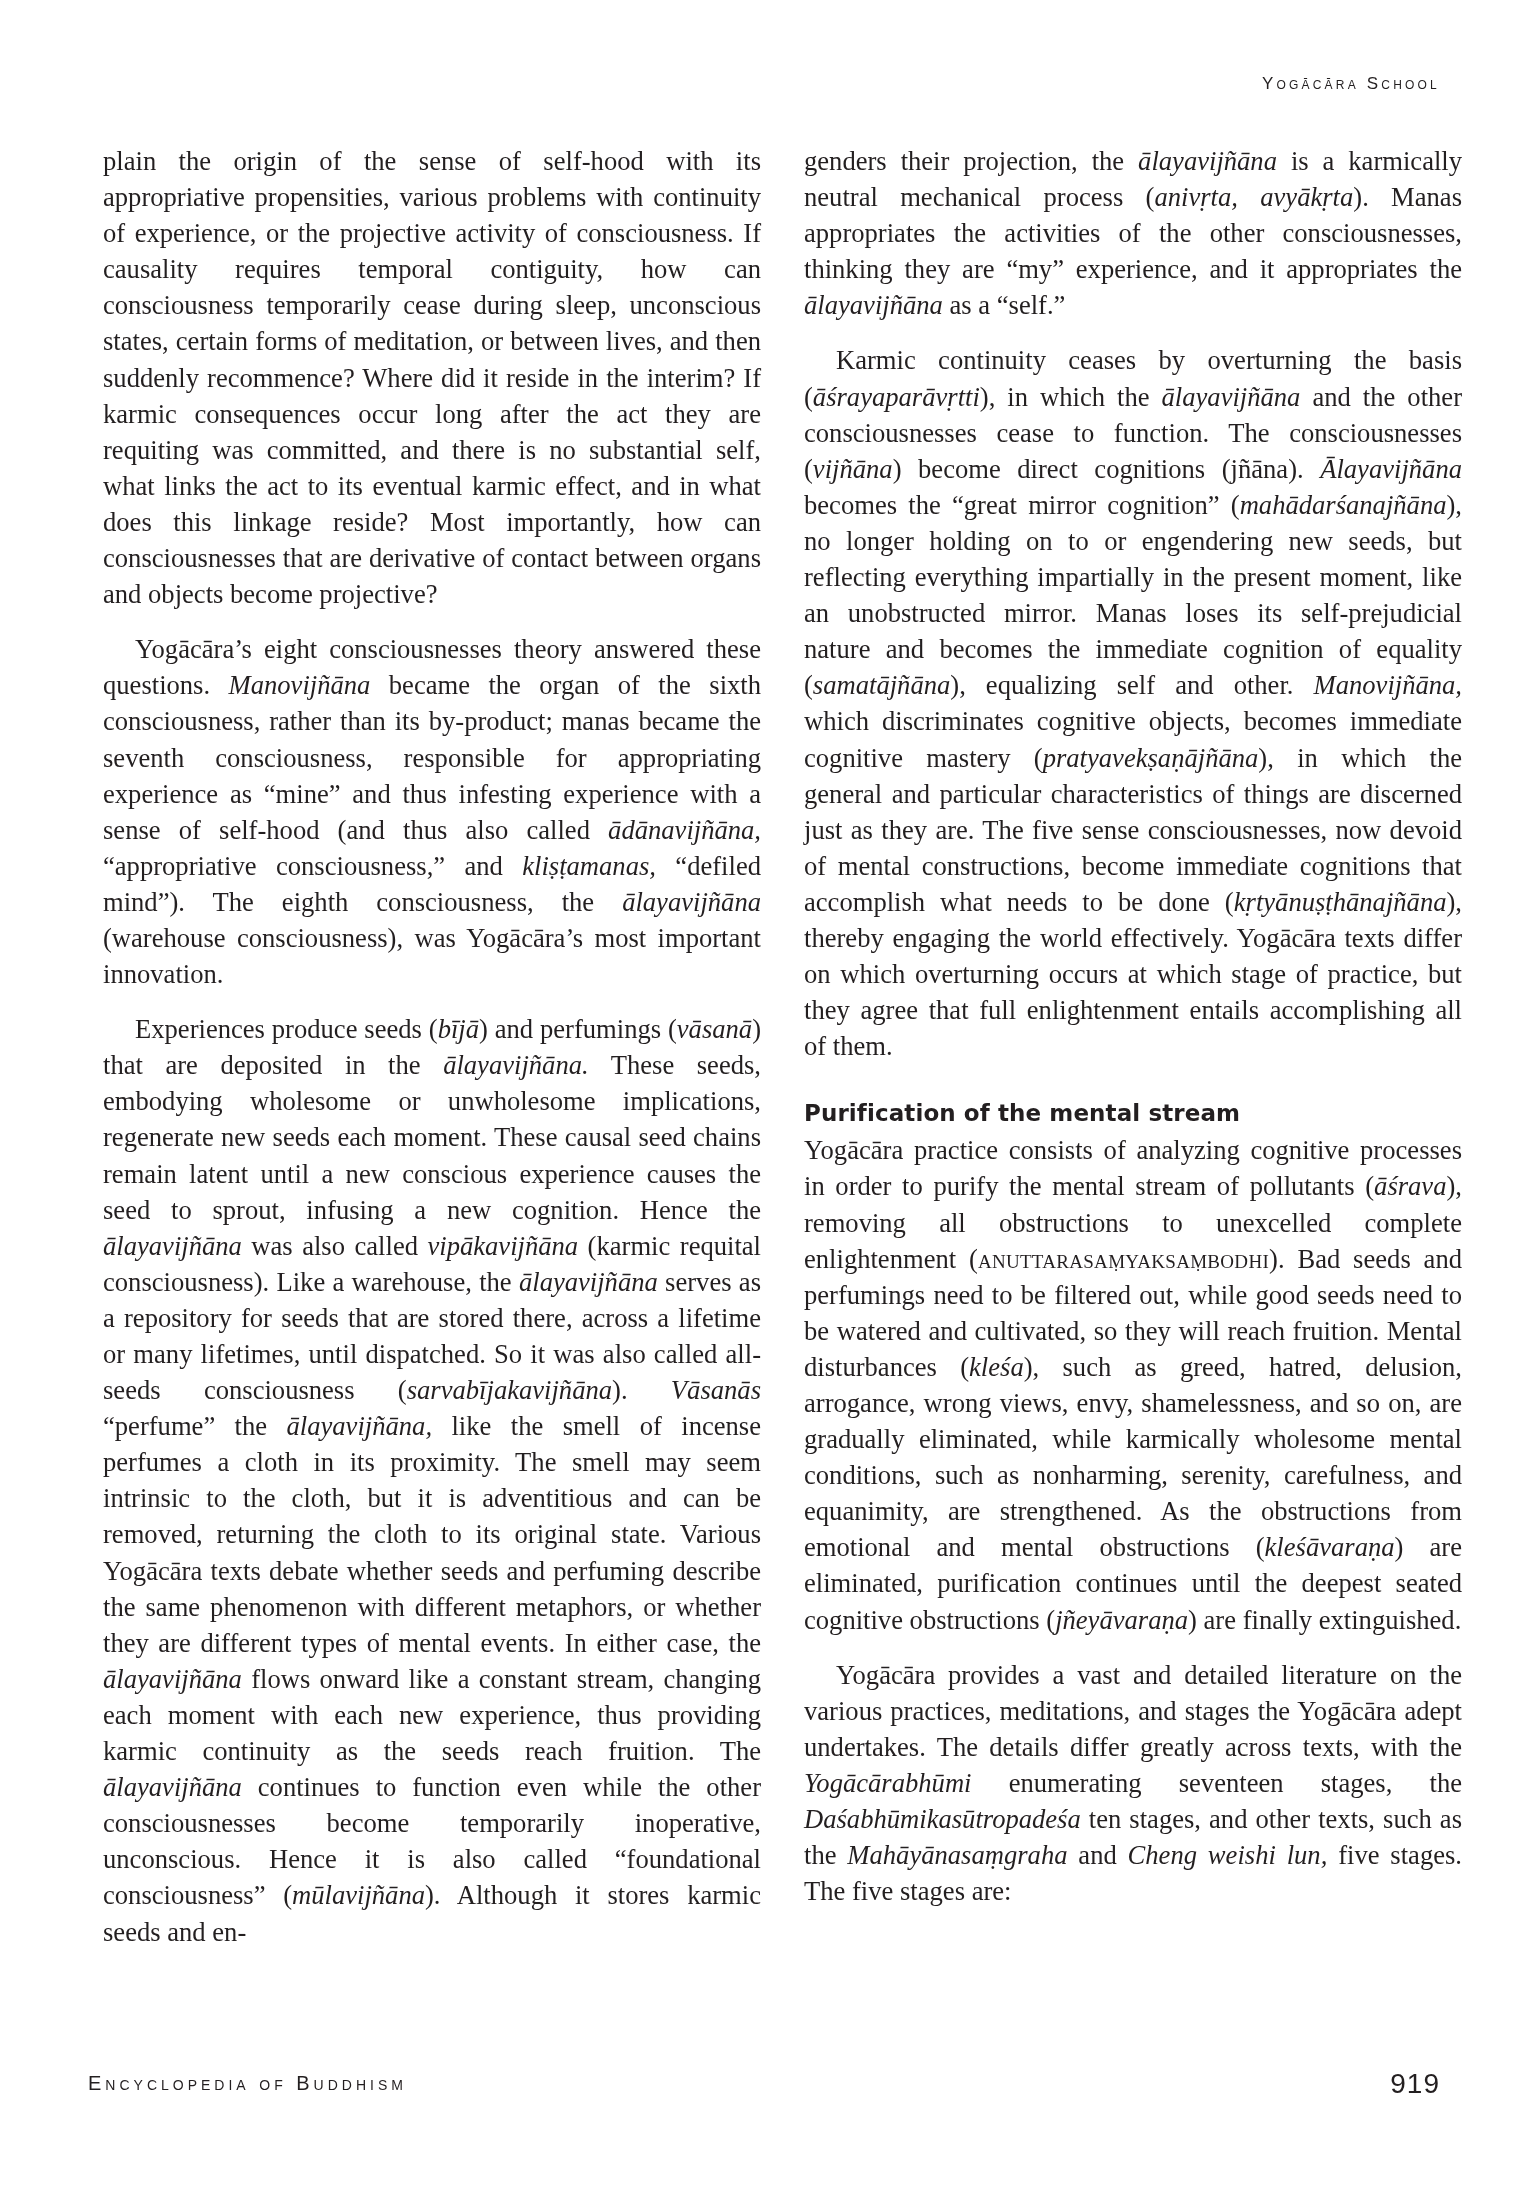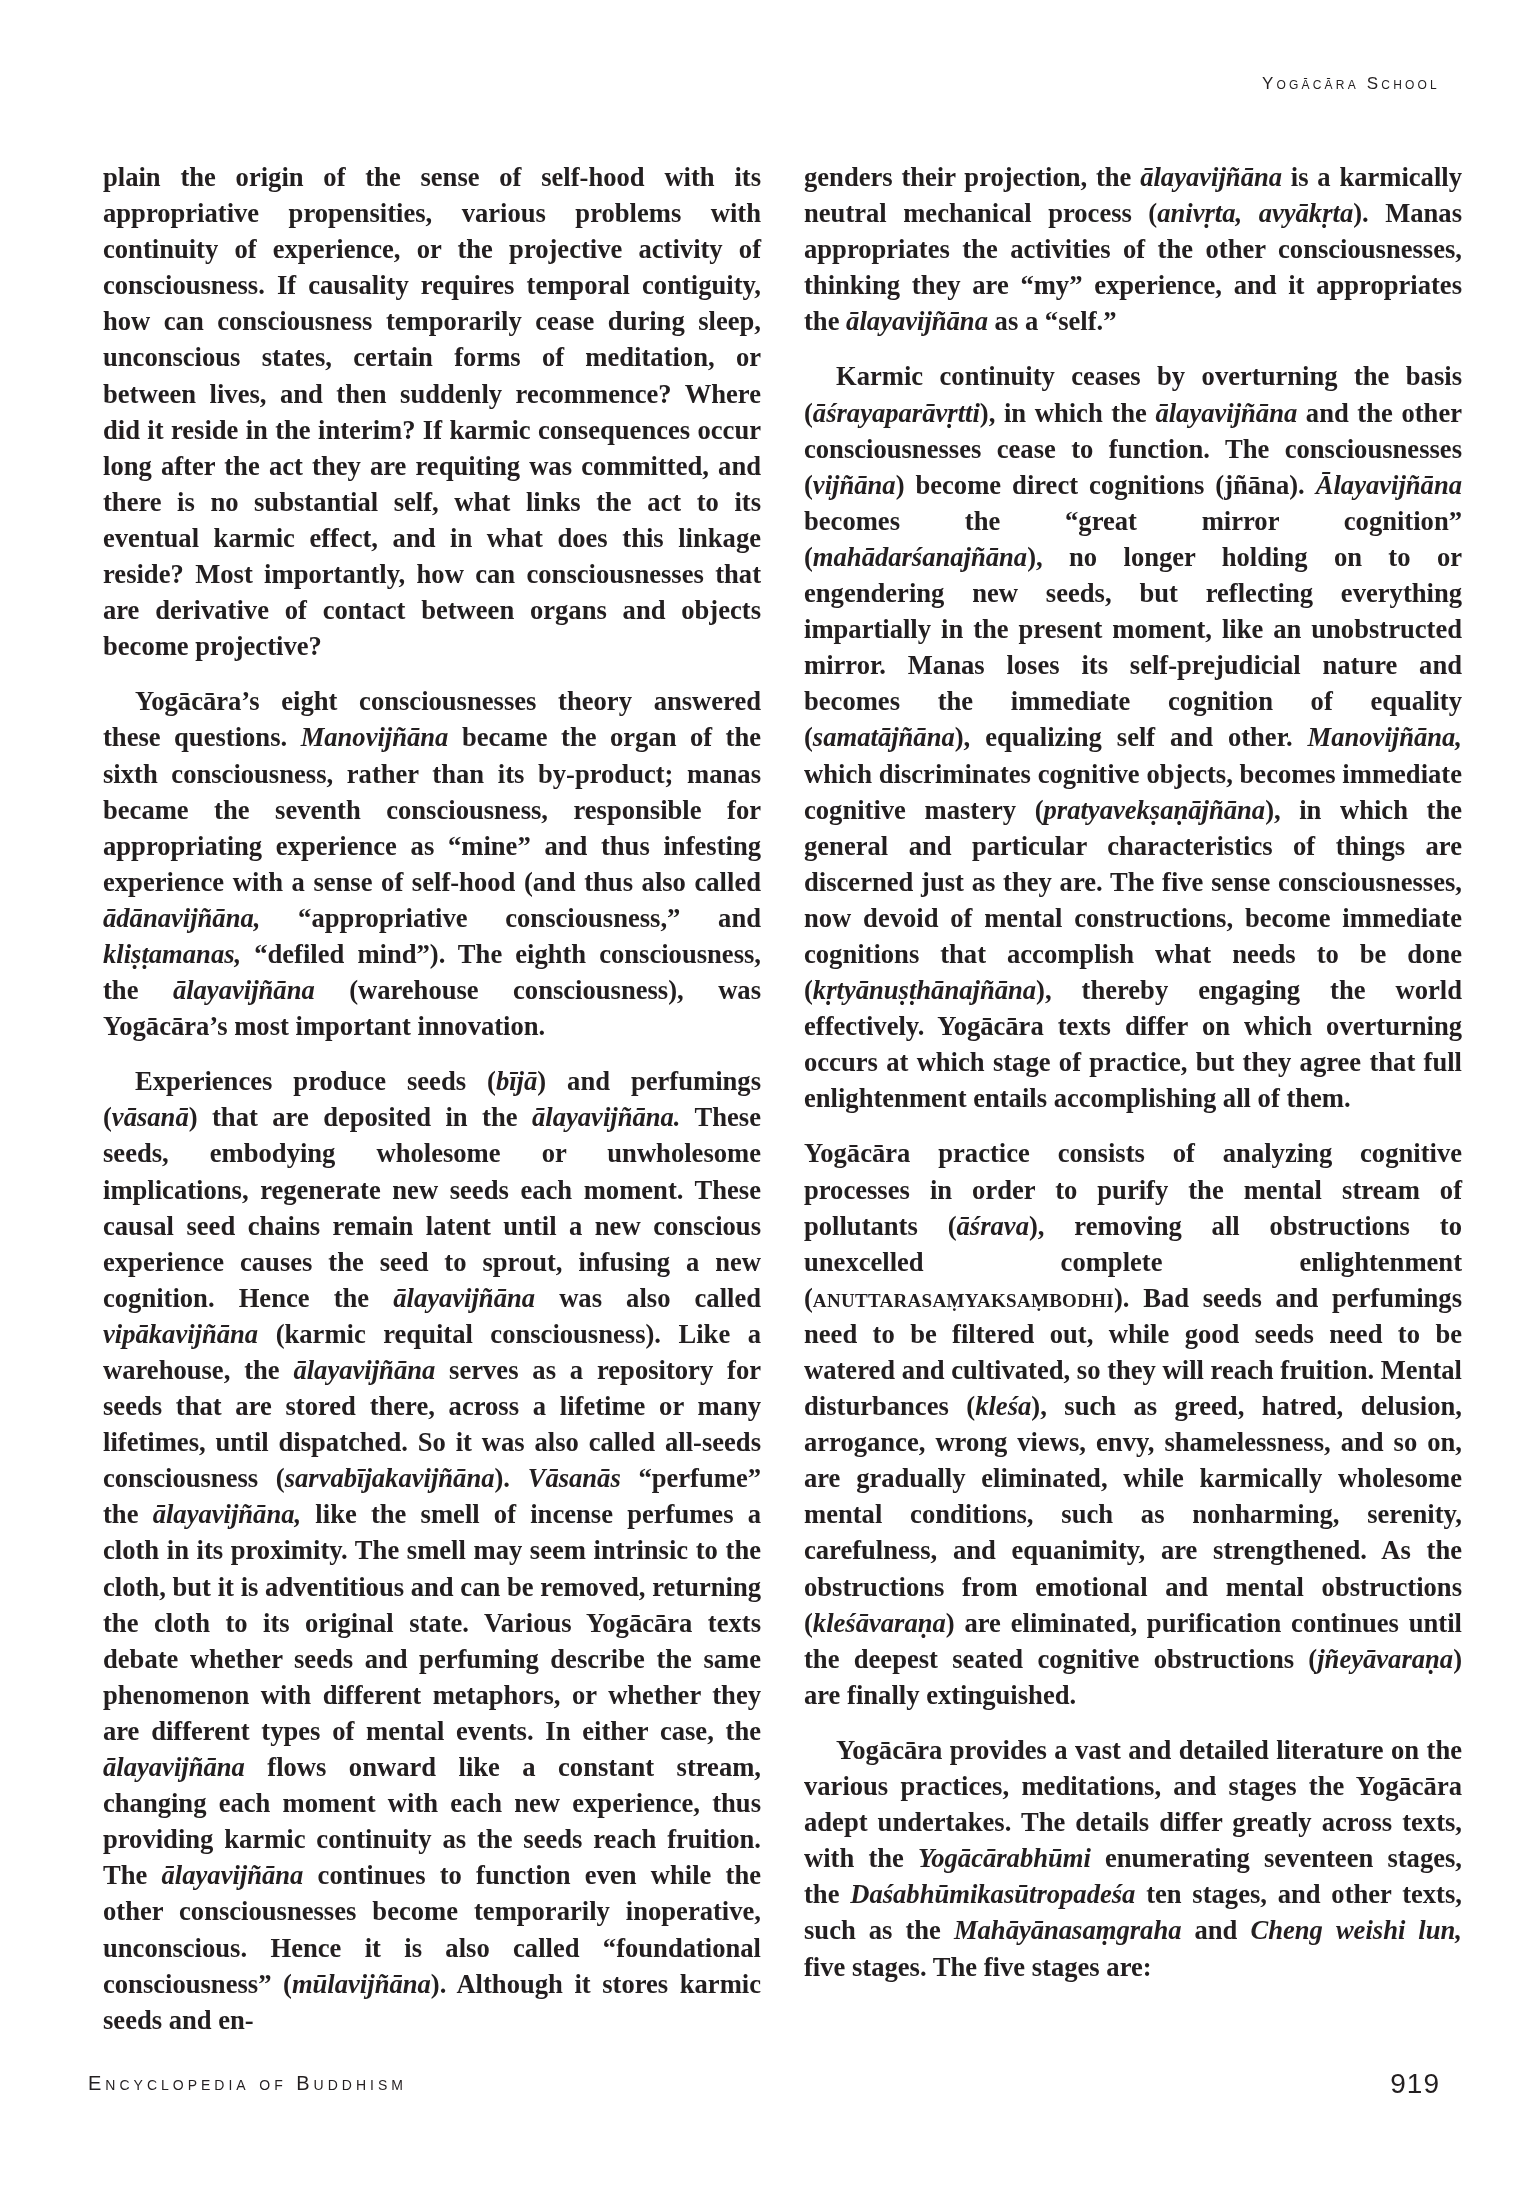--- a/index.html
+++ b/index.html
@@ -25,21 +25,21 @@
     position: absolute;
     top: 143px;
     width: 658px;
     font-size: 26.6px;
     line-height: 36.1px;
     text-align: justify;
     hyphens: manual;
   }
   .col-left  { left: 103px; }
   .col-right { left: 804px; }
-  .para { margin: 16px 0 19px 0; font-weight: bold; }
+  .para { margin: 0 0 19px 0; }
   .para.indent { text-indent: 32px; }
   .para.noindent { text-indent: 0; }
   .para.flush-bottom { margin-bottom: 0; }
   .run-italic { font-style: italic; }
   .run-smallcaps { font-variant: small-caps; letter-spacing: 0.3px; }
   .section-heading {
     font-family: "DejaVu Sans", "Liberation Sans", sans-serif;
     font-weight: bold;
     font-size: 23px;
     line-height: 30px;
@@ -74,20 +74,21 @@
     <p class="para noindent"><span class="run-roman">plain the origin of the sense of self-hood with its appropriative propensities, various problems with continuity of experience, or the projective activity of consciousness. If causality requires temporal contiguity, how can consciousness temporarily cease during sleep, unconscious states, certain forms of meditation, or between lives, and then suddenly recommence? Where did it reside in the interim? If karmic consequences occur long after the act they are requiting was committed, and there is no substantial self, what links the act to its eventual karmic effect, and in what does this linkage reside? Most importantly, how can consciousnesses that are derivative of contact between organs and objects become projective?</span></p>
     <p class="para indent"><span class="run-roman">Yogācāra’s eight consciousnesses theory answered these questions. </span><span class="run-italic">Manovijñāna</span><span class="run-roman"> became the organ of the sixth consciousness, rather than its by-product; manas became the seventh consciousness, responsible for appropriating experience as “mine” and thus infesting experience with a sense of self-hood (and thus also called </span><span class="run-italic">ādānavijñāna,</span><span class="run-roman"> “appropriative consciousness,” and </span><span class="run-italic">kliṣṭamanas,</span><span class="run-roman"> “defiled mind”). The eighth consciousness, the </span><span class="run-italic">ālayavijñāna</span><span class="run-roman"> (warehouse consciousness), was Yogācāra’s most important innovation.</span></p>
     <p class="para indent flush-bottom"><span class="run-roman">Experiences produce seeds (</span><span class="run-italic">bījā</span><span class="run-roman">) and perfumings (</span><span class="run-italic">vāsanā</span><span class="run-roman">) that are deposited in the </span><span class="run-italic">ālayavijñāna.</span><span class="run-roman"> These seeds, embodying wholesome or unwholesome implications, regenerate new seeds each moment. These causal seed chains remain latent until a new conscious experience causes the seed to sprout, infusing a new cognition. Hence the </span><span class="run-italic">ālayavijñāna</span><span class="run-roman"> was also called </span><span class="run-italic">vipākavijñāna</span><span class="run-roman"> (karmic requital consciousness). Like a warehouse, the </span><span class="run-italic">ālayavijñāna</span><span class="run-roman"> serves as a repository for seeds that are stored there, across a lifetime or many lifetimes, until dispatched. So it was also called all-seeds consciousness (</span><span class="run-italic">sarvabījakavijñāna</span><span class="run-roman">). </span><span class="run-italic">Vāsanās</span><span class="run-roman"> “perfume” the </span><span class="run-italic">ālayavijñāna,</span><span class="run-roman"> like the smell of incense perfumes a cloth in its proximity. The smell may seem intrinsic to the cloth, but it is adventitious and can be removed, returning the cloth to its original state. Various Yogācāra texts debate whether seeds and perfuming describe the same phenomenon with different metaphors, or whether they are different types of mental events. In either case, the </span><span class="run-italic">ālayavijñāna</span><span class="run-roman"> flows onward like a constant stream, changing each moment with each new experience, thus providing karmic continuity as the seeds reach fruition. The </span><span class="run-italic">ālayavijñāna</span><span class="run-roman"> continues to function even while the other consciousnesses become temporarily inoperative, unconscious. Hence it is also called “foundational consciousness” (</span><span class="run-italic">mūlavijñāna</span><span class="run-roman">). Although it stores karmic seeds and en-</span></p>
   </div>
 
 <div class="column col-right">
   <div>
       <p class="para noindent"><span class="run-roman">genders their projection, the </span><span class="run-italic">ālayavijñāna</span><span class="run-roman"> is a karmically neutral mechanical process (</span><span class="run-italic">anivṛta, avyākṛta</span><span class="run-roman">). Manas appropriates the activities of the other consciousnesses, thinking they are “my” experience, and it appropriates the </span><span class="run-italic">ālayavijñāna</span><span class="run-roman"> as a “self.”</span></p>
       <p class="para indent"><span class="run-roman">Karmic continuity ceases by overturning the basis (</span><span class="run-italic">āśrayaparāvṛtti</span><span class="run-roman">), in which the </span><span class="run-italic">ālayavijñāna</span><span class="run-roman"> and the other consciousnesses cease to function. The consciousnesses (</span><span class="run-italic">vijñāna</span><span class="run-roman">) become direct cognitions (jñāna). </span><span class="run-italic">Ālayavijñāna</span><span class="run-roman"> becomes the “great mirror cognition” (</span><span class="run-italic">mahādarśanajñāna</span><span class="run-roman">), no longer holding on to or engendering new seeds, but reflecting everything impartially in the present moment, like an unobstructed mirror. Manas loses its self-prejudicial nature and becomes the immediate cognition of equality (</span><span class="run-italic">samatājñāna</span><span class="run-roman">), equalizing self and other. </span><span class="run-italic">Manovijñāna,</span><span class="run-roman"> which discriminates cognitive objects, becomes immediate cognitive mastery (</span><span class="run-italic">pratyavekṣaṇājñāna</span><span class="run-roman">), in which the general and particular characteristics of things are discerned just as they are. The five sense consciousnesses, now devoid of mental constructions, become immediate cognitions that accomplish what needs to be done (</span><span class="run-italic">kṛtyānuṣṭhānajñāna</span><span class="run-roman">), thereby engaging the world effectively. Yogācāra texts differ on which overturning occurs at which stage of practice, but they agree that full enlightenment entails accomplishing all of them.</span></p>
     </div>
+  <div class="section-heading">Purification of the mental stream</div>
   <div>
       <p class="para noindent"><span class="run-roman">Yogācāra practice consists of analyzing cognitive processes in order to purify the mental stream of pollutants (</span><span class="run-italic">āśrava</span><span class="run-roman">), removing all obstructions to unexcelled complete enlightenment (</span><span class="run-smallcaps">anuttarasaṃyaksaṃbodhi</span><span class="run-roman">). Bad seeds and perfumings need to be filtered out, while good seeds need to be watered and cultivated, so they will reach fruition. Mental disturbances (</span><span class="run-italic">kleśa</span><span class="run-roman">), such as greed, hatred, delusion, arrogance, wrong views, envy, shamelessness, and so on, are gradually eliminated, while karmically wholesome mental conditions, such as nonharming, serenity, carefulness, and equanimity, are strengthened. As the obstructions from emotional and mental obstructions (</span><span class="run-italic">kleśāvaraṇa</span><span class="run-roman">) are eliminated, purification continues until the deepest seated cognitive obstructions (</span><span class="run-italic">jñeyāvaraṇa</span><span class="run-roman">) are finally extinguished.</span></p>
       <p class="para indent flush-bottom"><span class="run-roman">Yogācāra provides a vast and detailed literature on the various practices, meditations, and stages the Yogācāra adept undertakes. The details differ greatly across texts, with the </span><span class="run-italic">Yogācārabhūmi</span><span class="run-roman"> enumerating seventeen stages, the </span><span class="run-italic">Daśabhūmikasūtropadeśa</span><span class="run-roman"> ten stages, and other texts, such as the </span><span class="run-italic">Mahāyānasaṃgraha</span><span class="run-roman"> and </span><span class="run-italic">Cheng weishi lun,</span><span class="run-roman"> five stages. The five stages are:</span></p>
     </div>
 </div>
 
 <div class="footer-title">Encyclopedia of Buddhism</div>
 <div class="page-number">919</div>
 
 </body></html>

